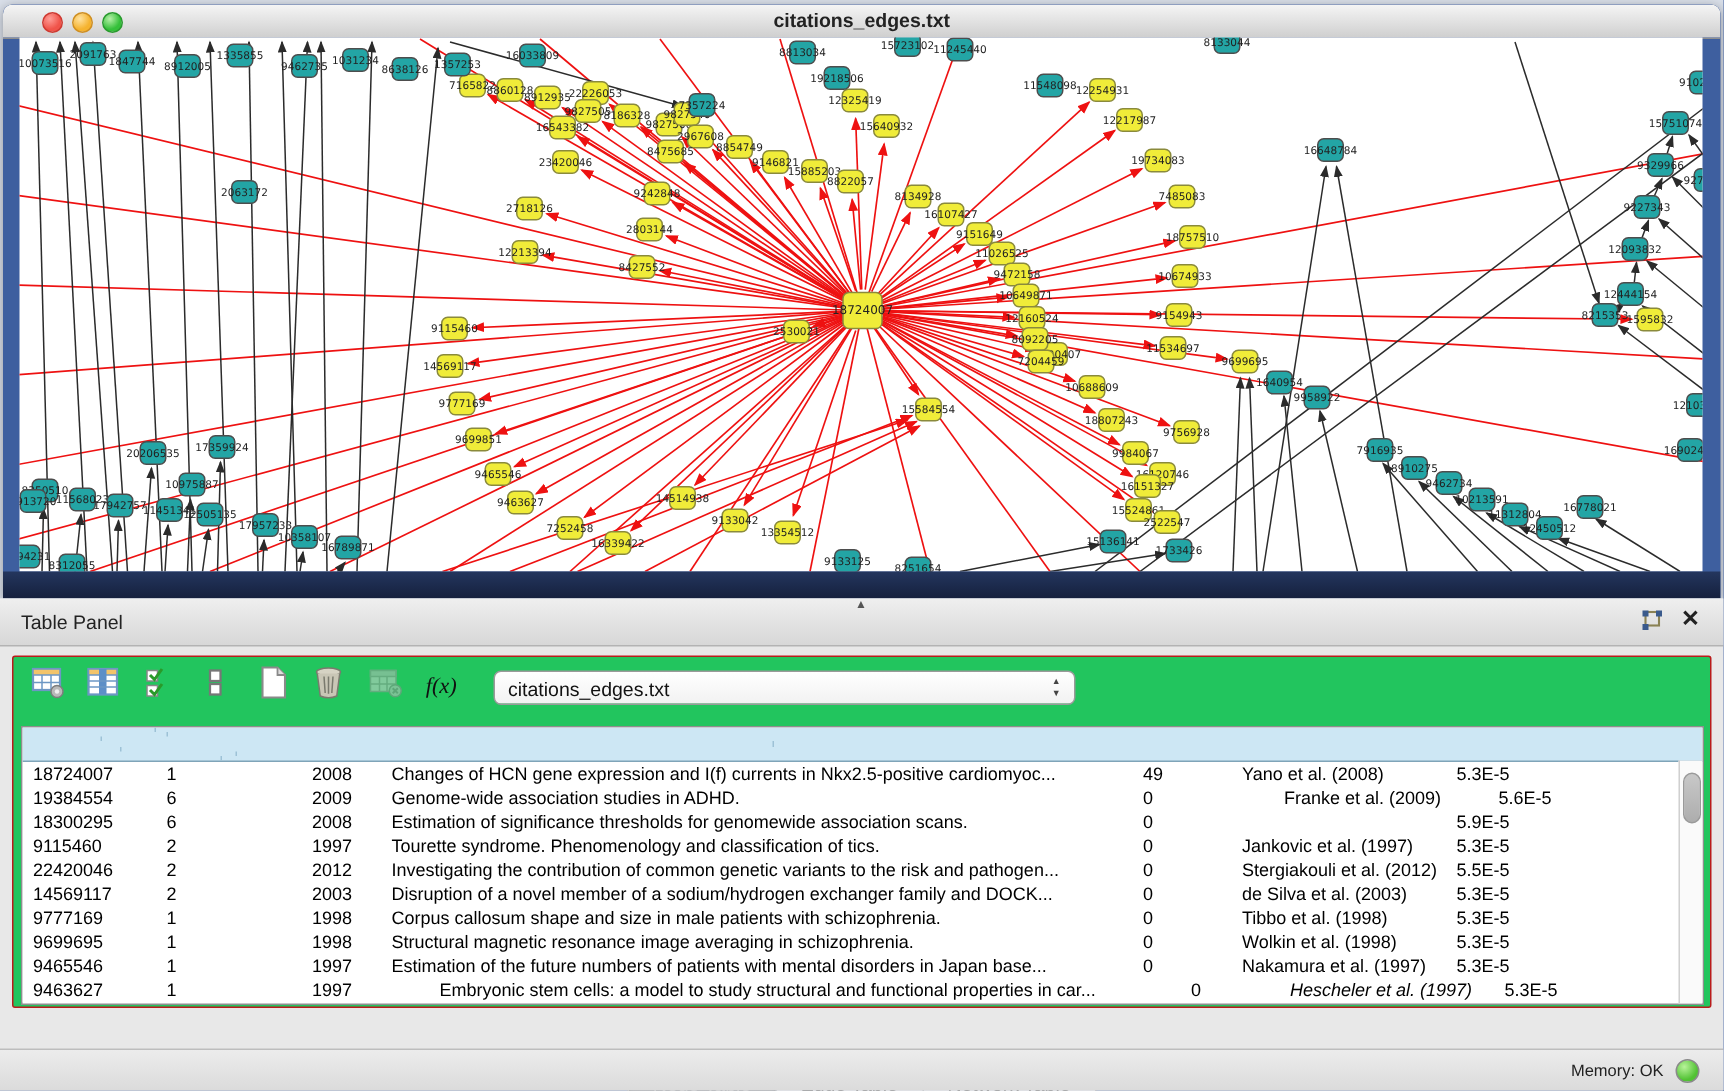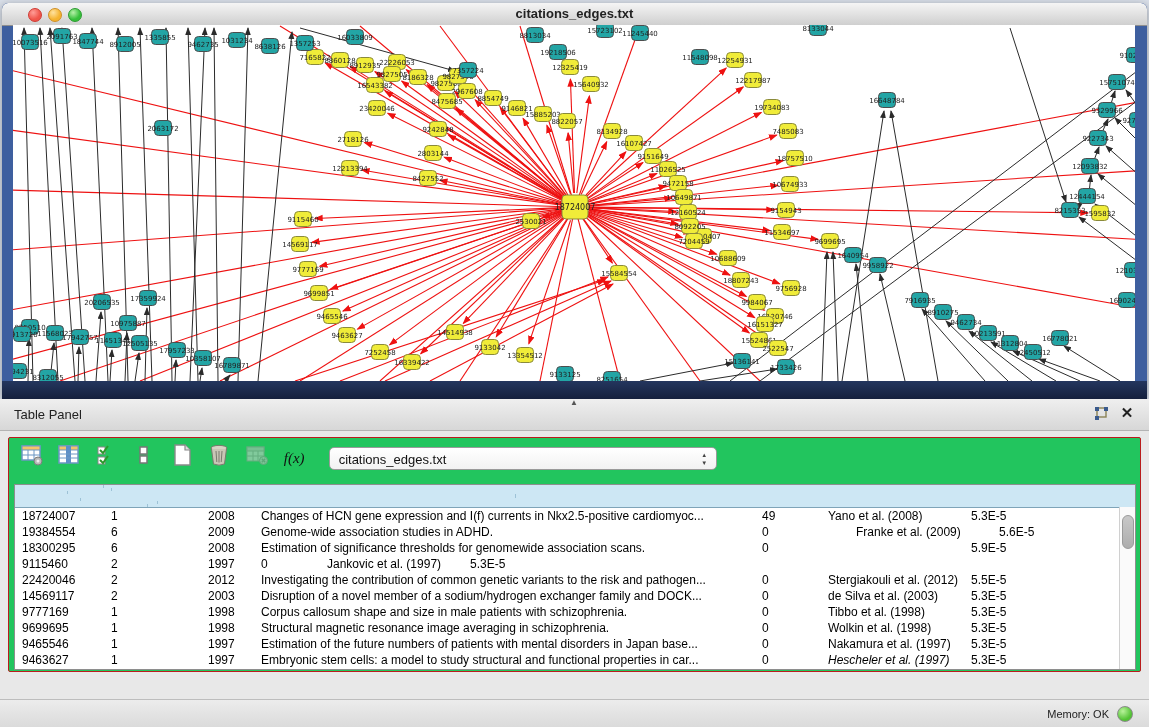--- a/index.html
+++ b/index.html
@@ -912,20 +912,21 @@
             <div class="tcell" style="width: 53px;">2008</div>
             <div class="tcell" style="width: 501px;">Estimation of significance thresholds for genomewide association scans.</div>
             <div class="tcell" style="width: 66px;">0</div>
             <div class="tcell" style="width: 143px; margin-top: 20px;">Dudbridge et al. (2008)</div>
             <div class="tcell" style="width: 133px;">5.9E-5</div>
           </div>
           <div class="trow">
             <div class="tcell" style="width: 89px;">9115460</div>
             <div class="tcell" style="width: 97px;">2</div>
             <div class="tcell" style="width: 53px;">1997</div>
+            <div class="tcell" style="width: 501px;">Tourette syndrome. Phenomenology and classification of tics.</div>
             <div class="tcell" style="width: 66px;">0</div>
             <div class="tcell" style="width: 143px;">Jankovic et al. (1997)</div>
             <div class="tcell" style="width: 133px;">5.3E-5</div>
           </div>
           <div class="trow">
             <div class="tcell" style="width: 89px;">22420046</div>
             <div class="tcell" style="width: 97px;">2</div>
             <div class="tcell" style="width: 53px;">2012</div>
             <div class="tcell" style="width: 501px;">Investigating the contribution of common genetic variants to the risk and pathogen...</div>
             <div class="tcell" style="width: 66px;">0</div>
@@ -965,21 +966,21 @@
             <div class="tcell" style="width: 53px;">1997</div>
             <div class="tcell" style="width: 501px;">Estimation of the future numbers of patients with mental disorders in Japan base...</div>
             <div class="tcell" style="width: 66px;">0</div>
             <div class="tcell" style="width: 143px;">Nakamura et al. (1997)</div>
             <div class="tcell" style="width: 133px;">5.3E-5</div>
           </div>
           <div class="trow">
             <div class="tcell" style="width: 89px;">9463627</div>
             <div class="tcell" style="width: 97px;">1</div>
             <div class="tcell" style="width: 53px;">1997</div>
-            <div class="tcell" style="width: 501px;">Embryonic stem cells: a model to study structural and functional properties in car...</div>
+            <div class="tcell" style="width: 501px; margin-left: 32px;">Embryonic stem cells: a model to study structural and functional properties in car...</div>
             <div class="tcell" style="width: 66px;">0</div>
             <div class="tcell" style="width: 143px; font-style: italic;">Hescheler et al. (1997)</div>
             <div class="tcell" style="width: 133px;">5.3E-5</div>
           </div>
         </div>
       <div class="vscroll">
         <div class="vthumb"></div>
       </div>
     </div>
 

